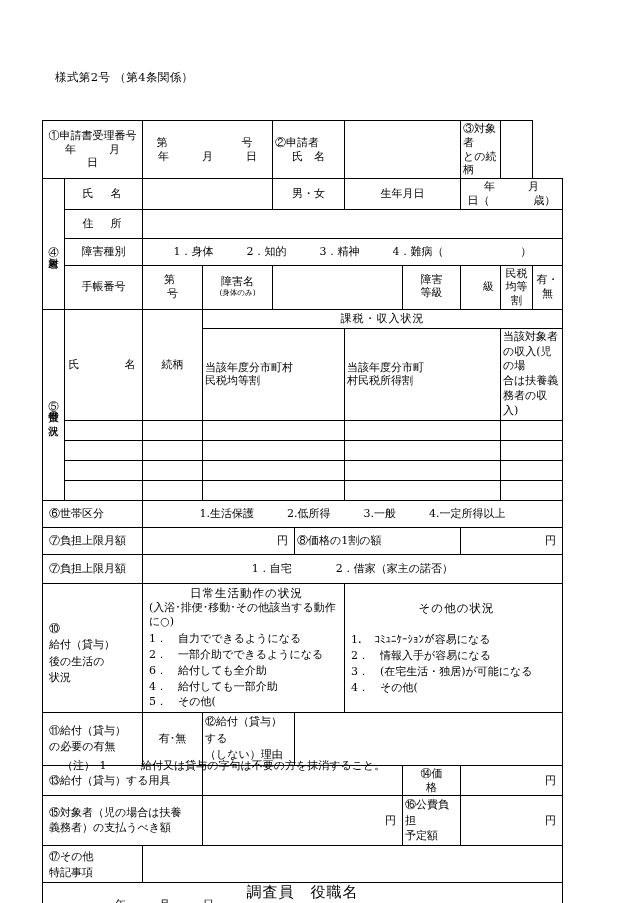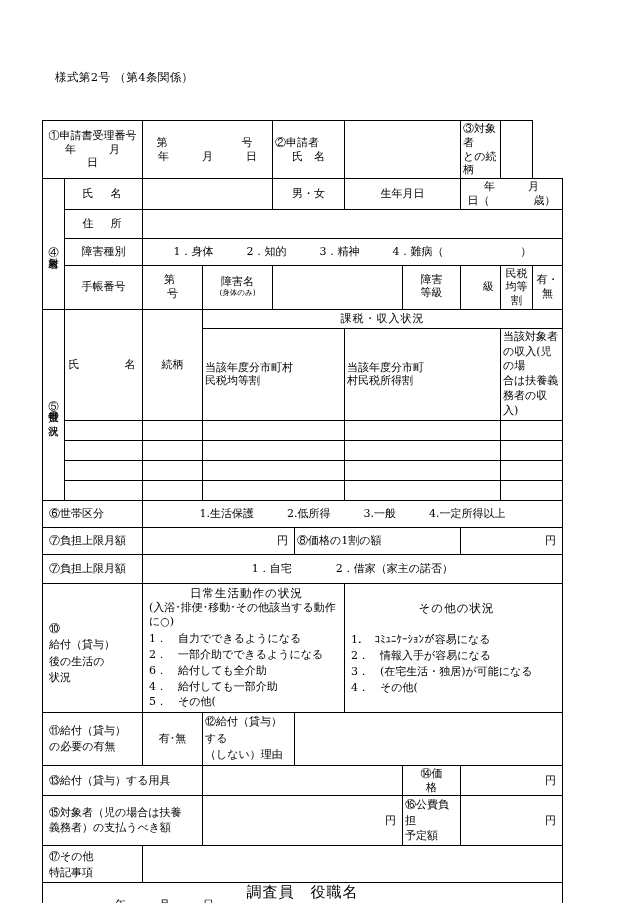--- a/index.html
+++ b/index.html
@@ -380,15 +380,20 @@
           <div class="sig-date">年　　　月　　　日</div>
           <div class="sig-name">氏　名</div>
           <div class="sig-seal">㊞</div>
         </div>
       </td>
     </tr>
   </tbody>
     </table>
 
   <div class="notes">
+    <div class="nrow">
+      <span class="nlead">（注）</span>
+      <span class="nnum">1</span>
+      <span>給付又は貸与の字句は不要の方を抹消すること。</span>
+    </div>
   </div>
 
 </div>
 
 </body></html>

